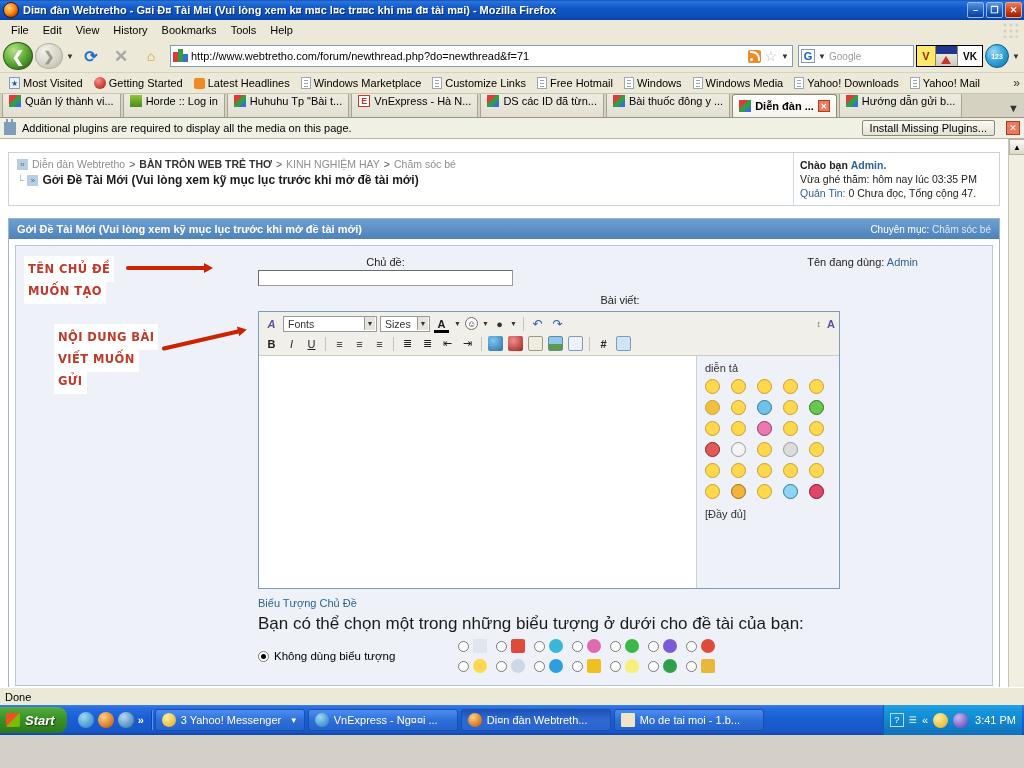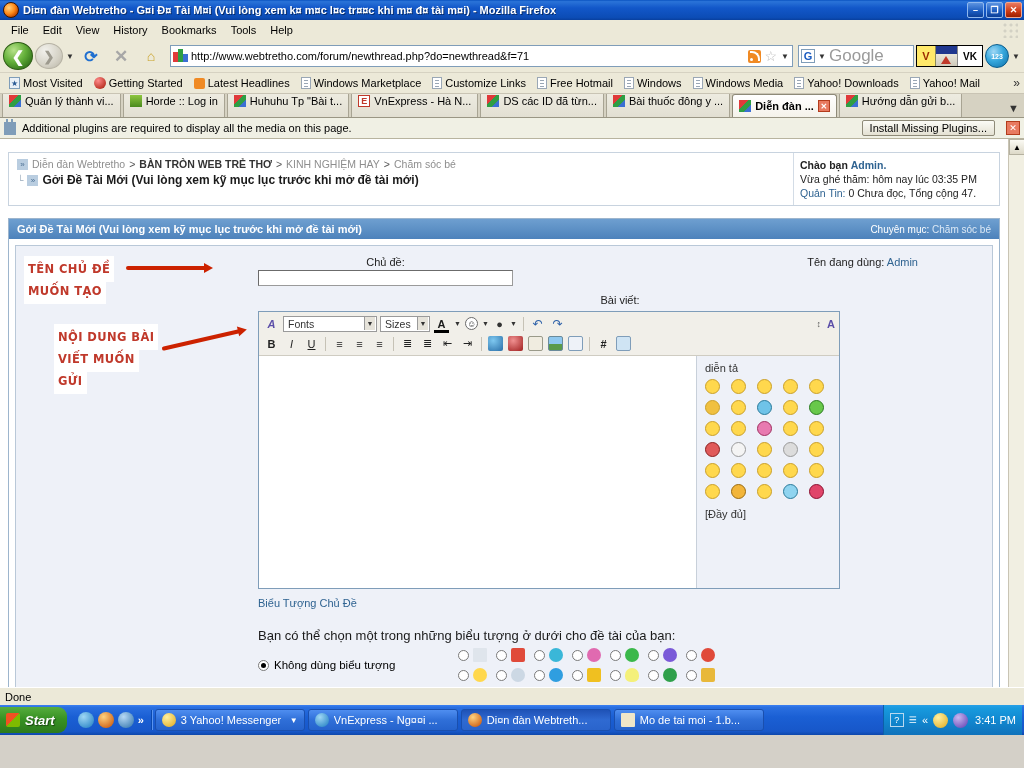--- a/index.html
+++ b/index.html
@@ -95,21 +95,21 @@
   .rssico:after{content:"";position:absolute;left:2px;bottom:2px;width:3px;height:3px;background:#fff;border-radius:50%;}
   .rssico:before{content:"";position:absolute;left:2px;bottom:2px;width:8px;height:8px;border:2px solid #fff;border-left:0;border-bottom:0;border-radius:0 8px 0 0;}
   .starico { color:#b9b9b9; font-size:14px; flex:0 0 auto; }
 
   .searchbox {
     width: 116px; height: 22px; background:#fff; border:1px solid #7f9db9;
     display:flex; align-items:center; padding: 0 2px; gap:2px; flex: 0 0 auto;
   }
   .gico { width:14px;height:14px;border:1px solid #7f9db9;color:#1a5bc0;font-weight:bold;font-size:11px;
     display:flex;align-items:center;justify-content:center;line-height:1;background:#fff;}
-  .searchbox .ph { color:#9a9a9a; font-size:17px; }
+  .searchbox .ph { color:#9a9a9a; font-size:10px; }
 
   .vkgroup { display:flex; align-items:center; border:1px solid #000; height:22px; flex:0 0 auto; }
   .vkgroup .vbox { width:19px;height:20px;background:#ffe96a;border-right:1px solid #8a8a5a;
     display:flex;align-items:center;justify-content:center;color:#9a2a00;font-weight:bold;font-size:11px;}
   .vkgroup .pbox { width:22px;height:20px;background:linear-gradient(to bottom,#20378f 0%,#20378f 40%,#e9e6da 41%,#cfcabb 100%);
     border-right:1px solid #8a8a8a; position:relative;}
   .vkgroup .pbox:after{content:"";position:absolute;left:5px;bottom:2px;width:0;height:0;
     border-left:5px solid transparent;border-right:5px solid transparent;border-bottom:8px solid #c0392b;}
   .vkgroup .vklab { width:24px; text-align:center; font-size:10px; font-weight:bold; background:#fff; height:20px;
     display:flex;align-items:center;justify-content:center;}
@@ -270,21 +270,21 @@
   .ed-area { display:flex; }
   .ed-text { flex:1 1 auto; height: 232px; background:#fff; border-right:1px solid #c8d0da; }
   .ed-smiles { width: 142px; flex:0 0 auto; background:#eef1f8; padding:6px 8px; }
   .ed-smiles .cap { font-size:11px; color:#333; margin-bottom:5px; }
   .smgrid { display:grid; grid-template-columns: repeat(5, 1fr); gap:6px 4px; }
   .sm { width:15px;height:15px;border-radius:50%; border:1px solid #caa02a; }
   .ed-smiles .full { margin-top:9px; font-size:11px; color:#333; }
 
   .icons-sec { margin-top: 8px; }
   .icons-sec .t1 { font-size:11px; color:#2f6391; }
-  .icons-sec .t2 { font-size:13px; color:#1a1a1a; margin-top:19px; }
+  .icons-sec .t2 { font-size:17px; color:#1a1a1a; margin-top:5px; }
   .icons-row { display:flex; align-items:center; margin-top:5px; gap:0; }
   .noicon { display:flex; align-items:center; gap:5px; font-size:11.5px; width:200px;}
   .radio { width:11px;height:11px;border-radius:50%;border:1px solid #7a7a7a;background:#fff;
     display:inline-flex;align-items:center;justify-content:center; flex:0 0 auto;}
   .radio.on:after{content:"";width:5px;height:5px;border-radius:50%;background:#000;}
   .icongrid { display:grid; grid-template-columns: repeat(7, 38px); gap:6px 0; }
   .iconcell{ display:flex; align-items:center; gap:4px; }
   .ic { width:14px;height:14px; border-radius:50%; }
 
   

